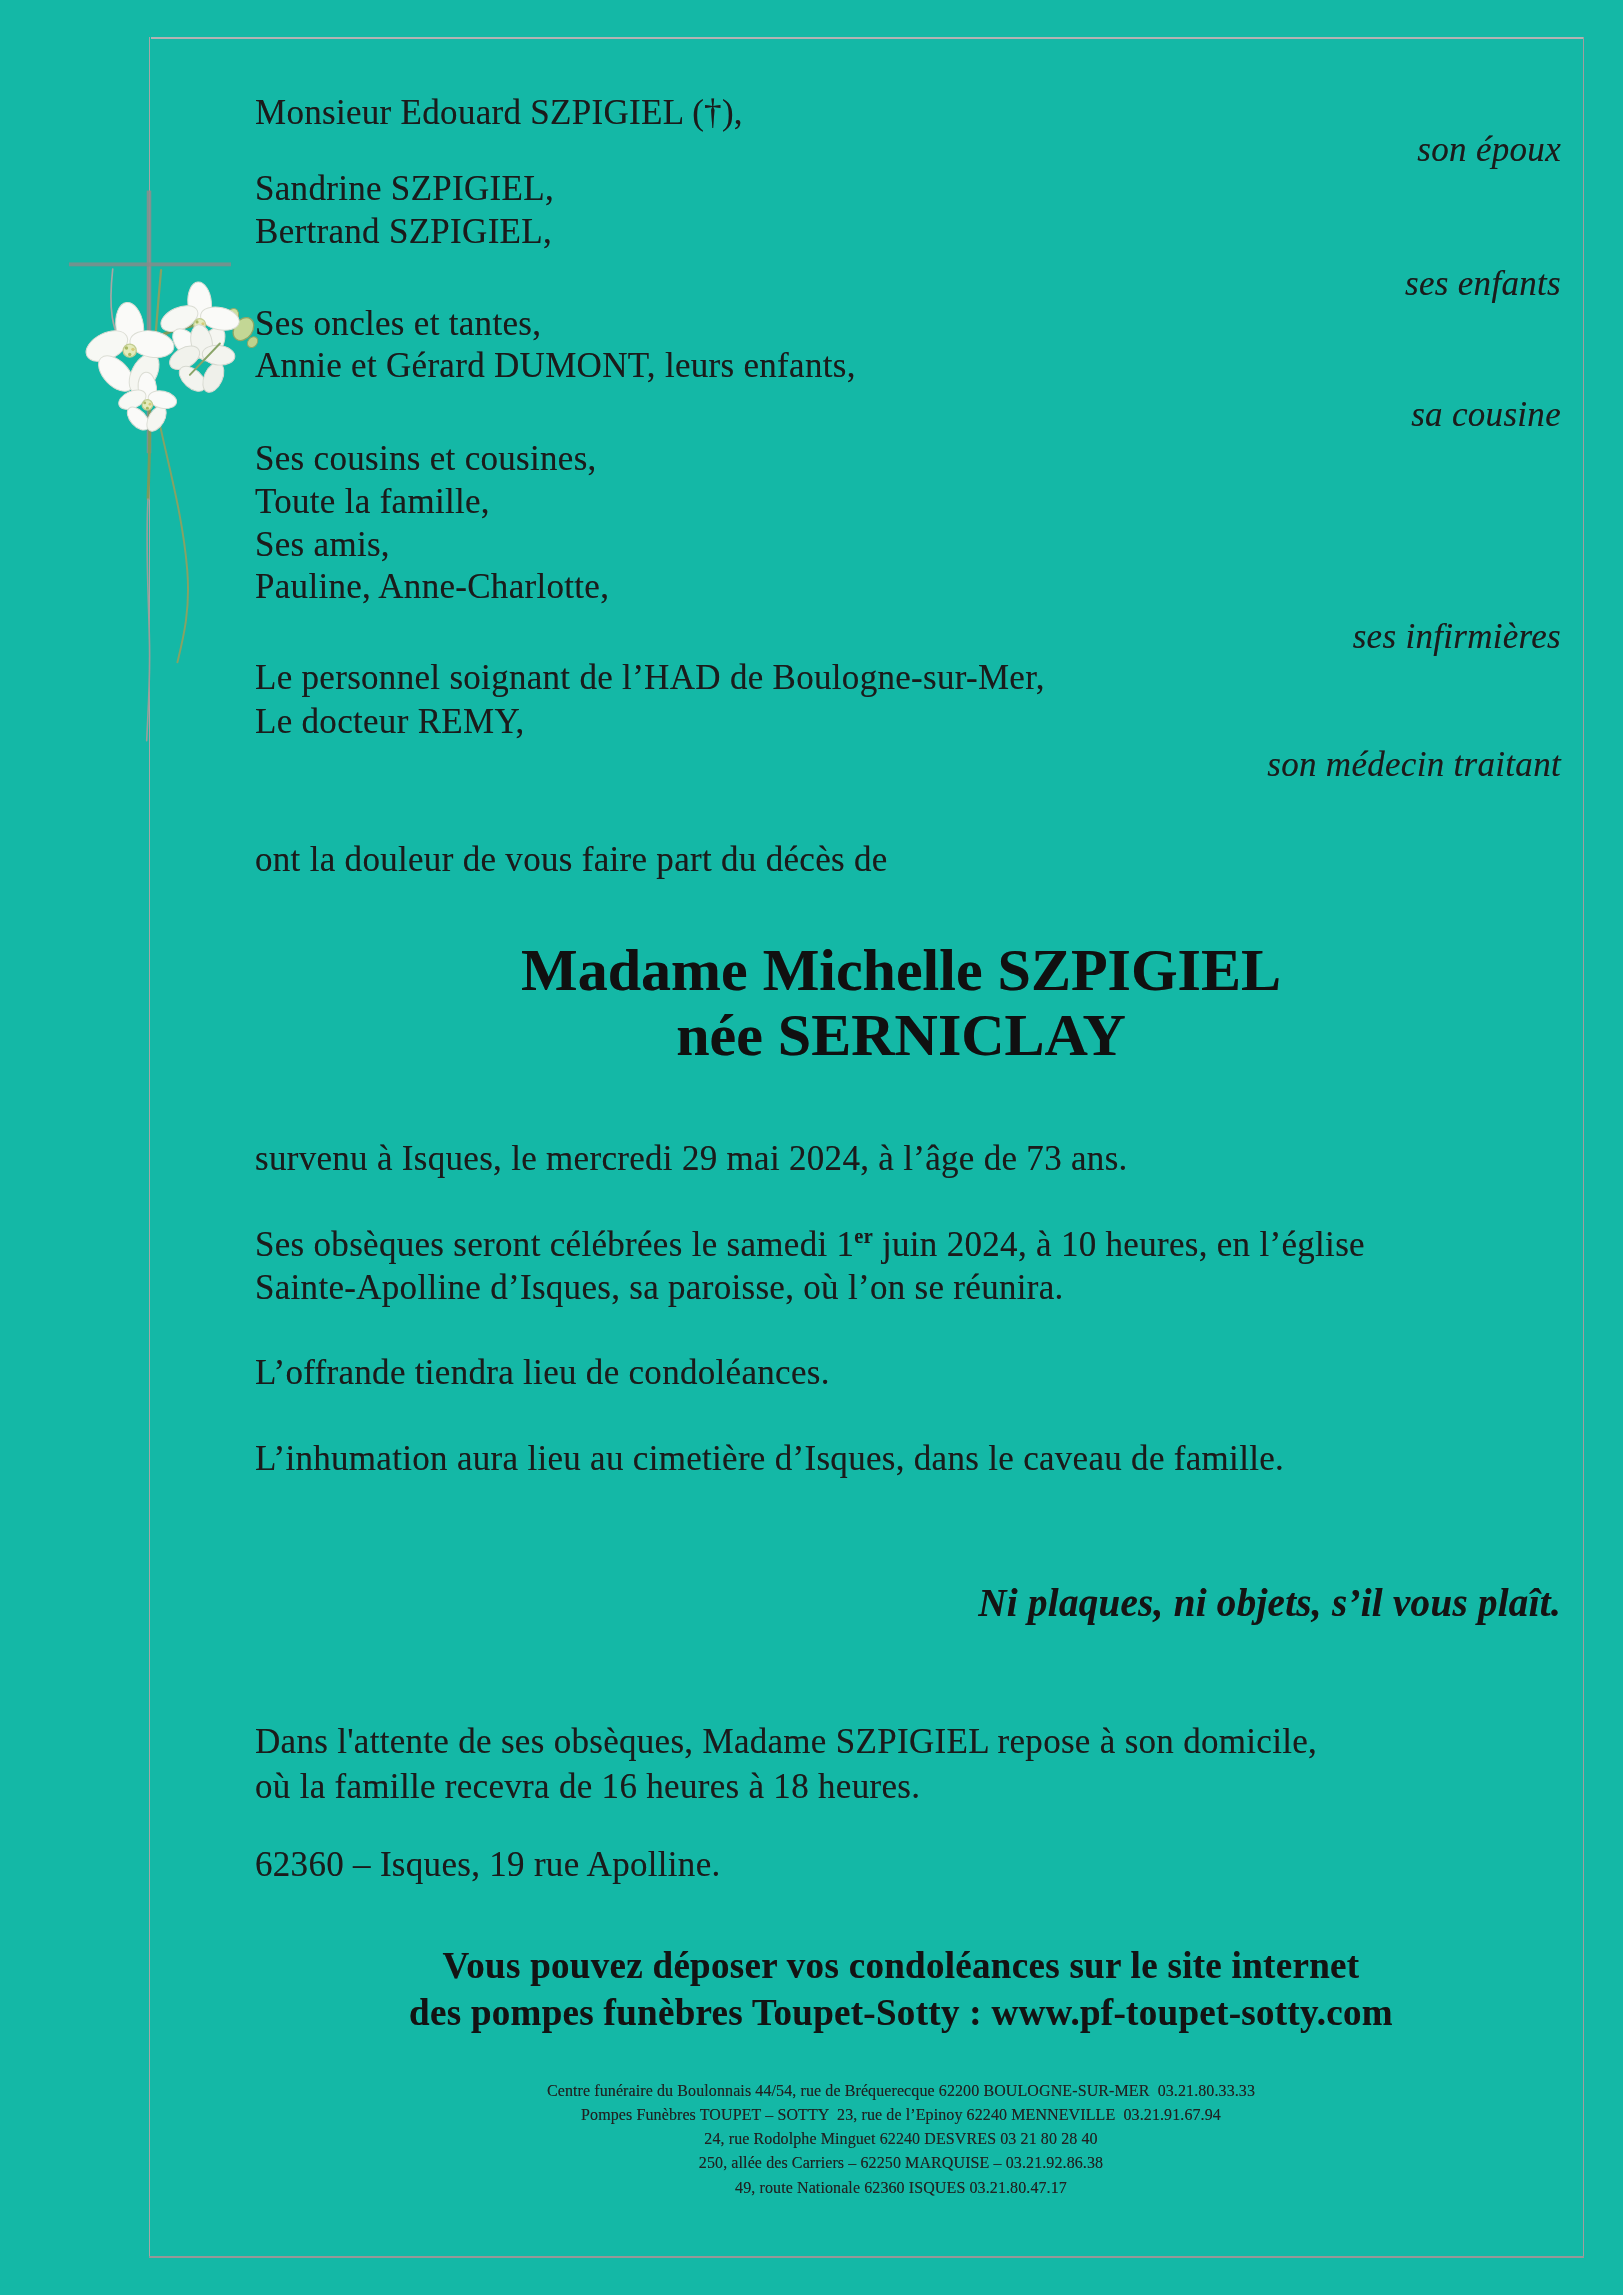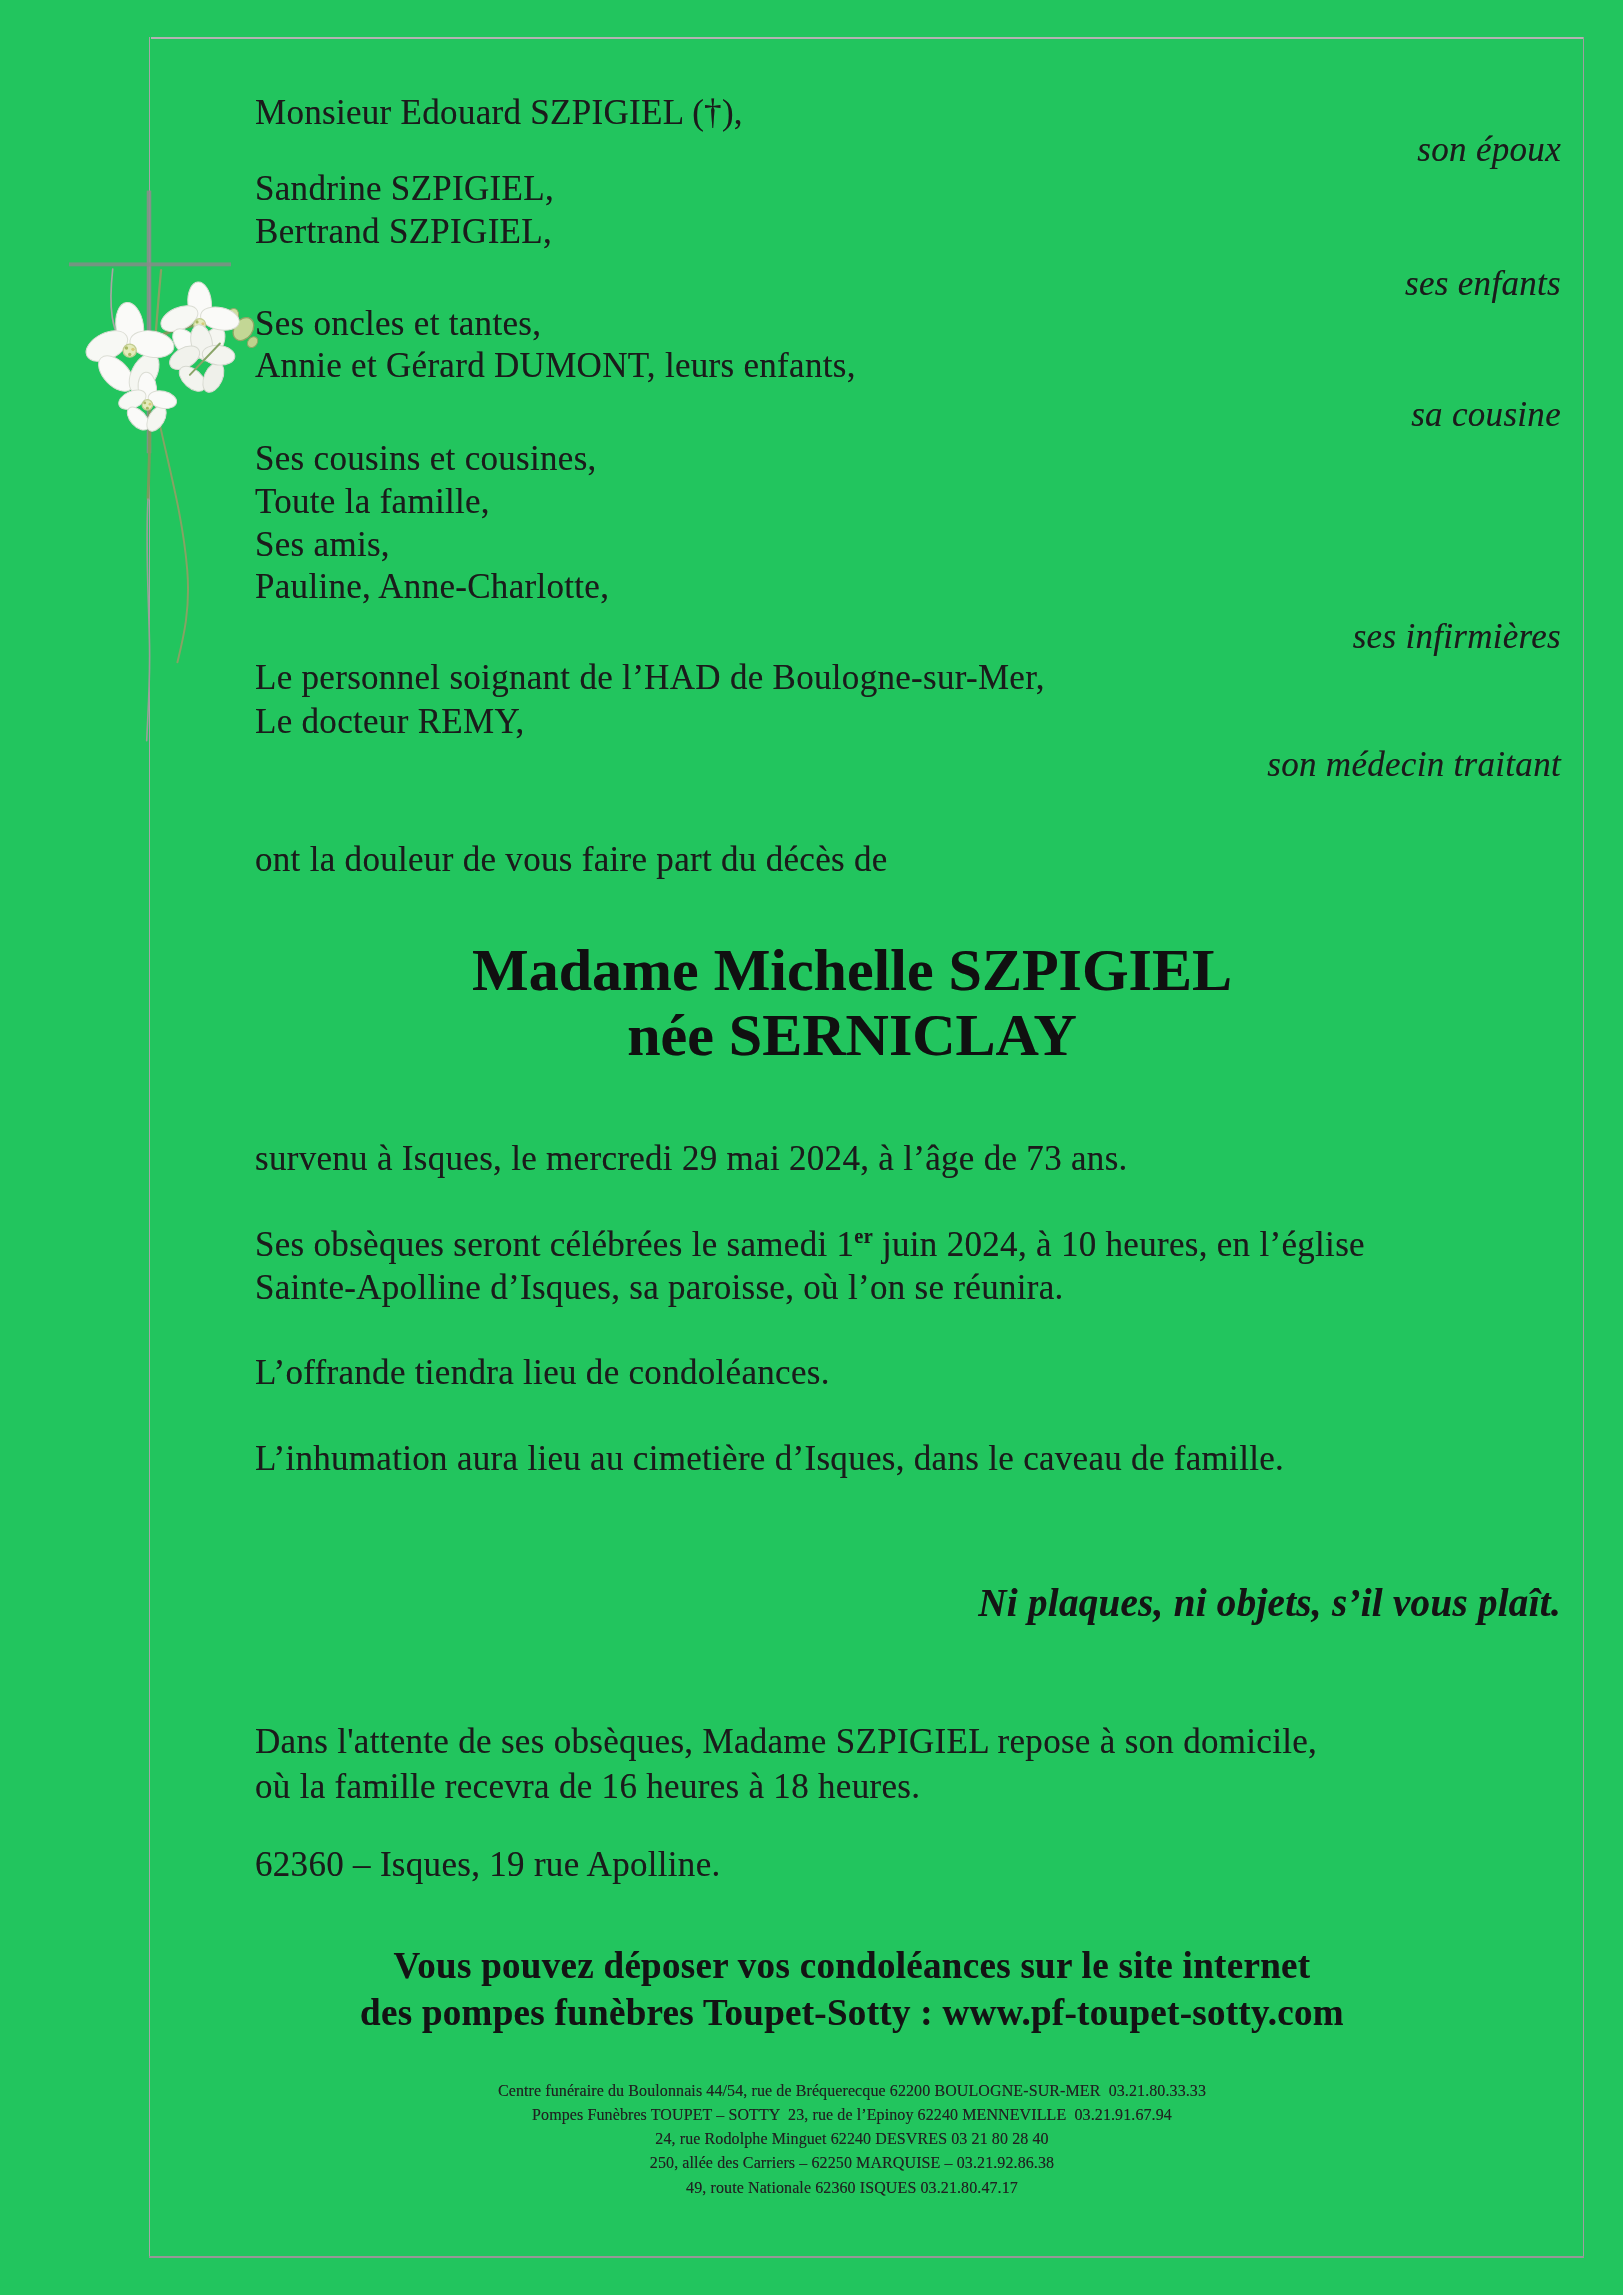--- a/index.html
+++ b/index.html
@@ -1,35 +1,35 @@
 <!DOCTYPE html>
 <html style="font-size:10.5px"><head>
 <meta charset="utf-8">
 <style>
   html, body { margin: 0; padding: 0; background: #ffffff; }
   .page {
     position: relative;
     width: 1623px;
     height: 2295px;
-    background: #22c55e;
+    background: #14b8a6;
     font-family: "Liberation Serif", "DejaVu Serif", serif;
     color: #1b1b1b;
     overflow: hidden;
   }
   .line {
     position: absolute;
     white-space: pre;
     font-size: 35px;
     line-height: 1;
     letter-spacing: 0.3px;
     text-shadow: 0 0 0.5px rgba(25,25,25,0.45);
   }
   .left  { left: 255px; }
   .attr  { right: 62px; text-align: right; font-style: italic; }
-  .center{ left: 852px; transform: translateX(-50%); text-align: right; }
+  .center{ left: 901px; transform: translateX(-50%); text-align: right; }
   .title { font-weight: bold; font-size: 60px; color: #101010; letter-spacing: 0; }
   .request { font-weight: bold; font-size: 39px; color: #141414; }
   .web   { font-weight: bold; font-size: 37px; color: #131313; }
   .footer{ font-size: 16px; letter-spacing: 0.1px; color: #212121; }
   sup { font-size: 0.58em; vertical-align: super; line-height: 0; font-weight: bold; }
   .edge { position: absolute; }
   #edge-top    { left: 151px; top: 37px;  width: 1433px; height: 2px; background: #b3b3b3; }
   #edge-left   { left: 149px; top: 37px;  width: 1.3px;   height: 2221px; background: #a6a6a6; }
   #edge-right  { left: 1583px; top: 37px; width: 1.3px;   height: 2221px; background: #9f9f9f; }
   #edge-bottom { left: 149px; top: 2256px; width: 1435px; height: 2px; background: #979797; }

